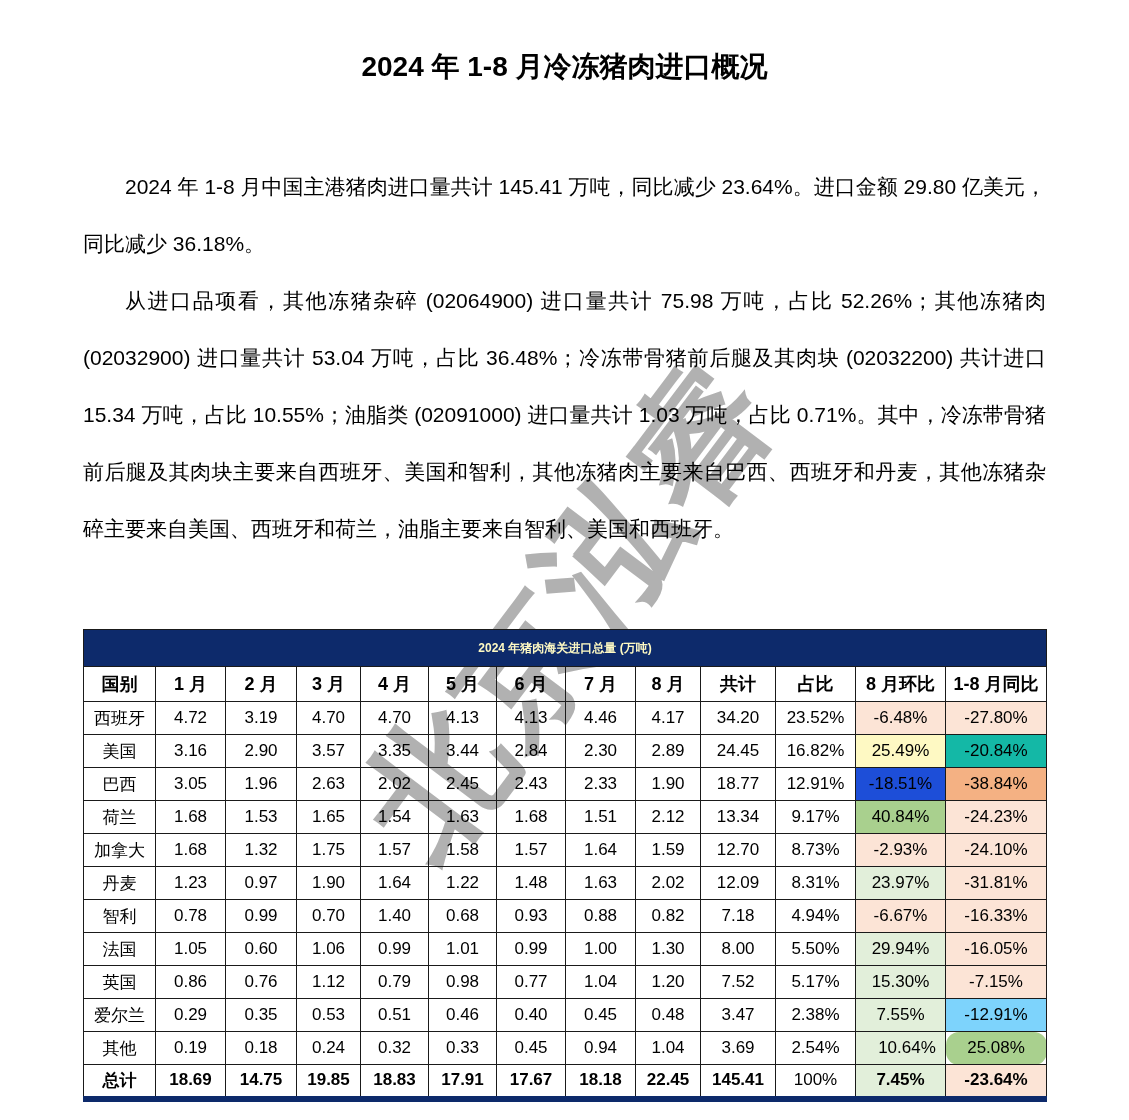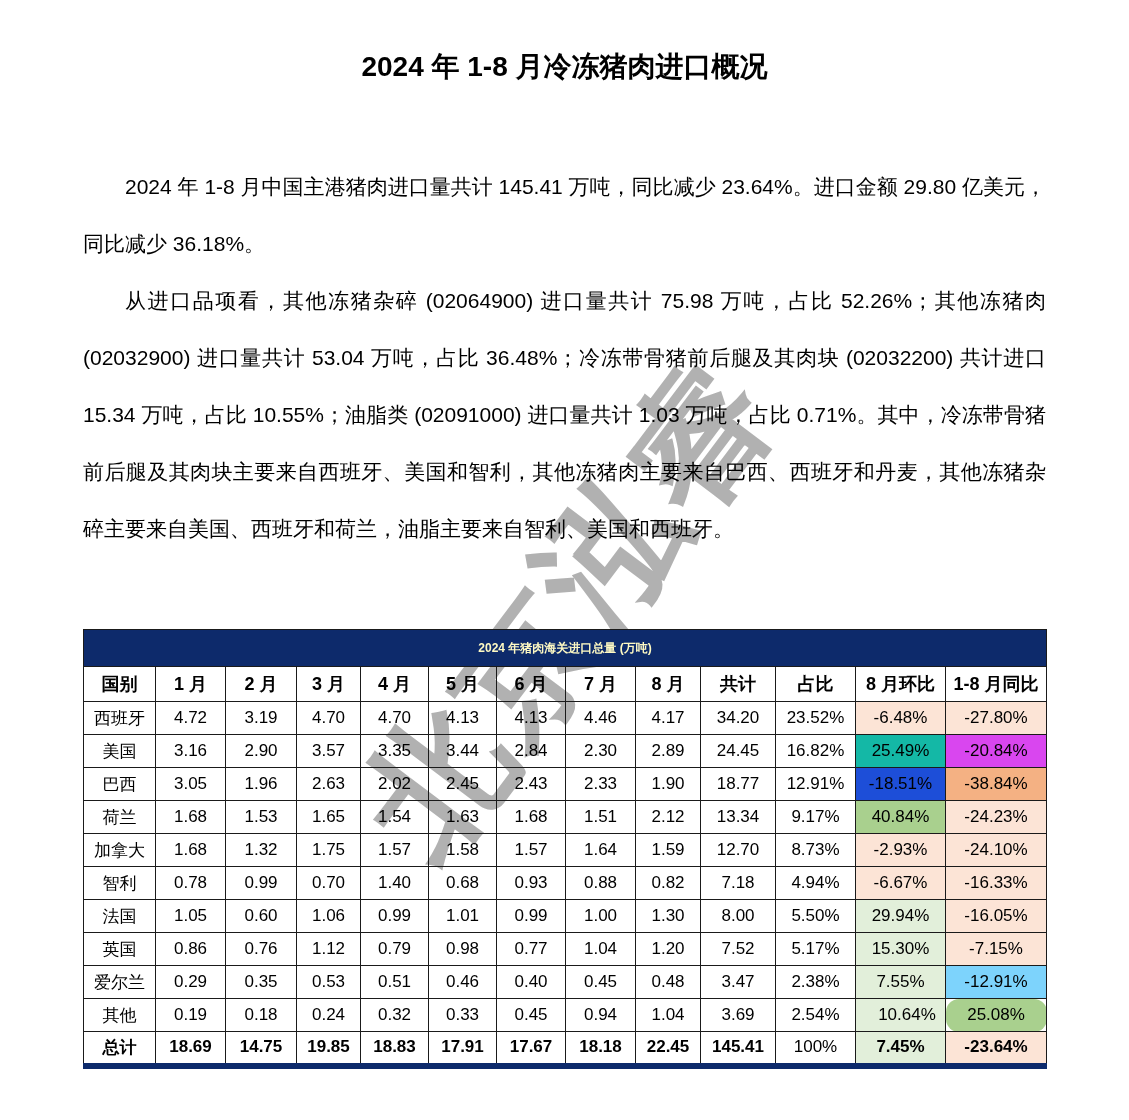--- a/index.html
+++ b/index.html
@@ -160,22 +160,22 @@
           <td>3.16</td>
           <td>2.90</td>
           <td>3.57</td>
           <td>3.35</td>
           <td>3.44</td>
           <td>2.84</td>
           <td>2.30</td>
           <td>2.89</td>
           <td>24.45</td>
           <td class="share-cell">16.82%</td>
-          <td style="background: #14b8a6;">25.49%</td>
-          <td style="background: #d946ef;">-20.84%</td>
+          <td style="background: #fef9c3;">25.49%</td>
+          <td style="background: #14b8a6;">-20.84%</td>
         </tr>
         <tr>
           <td>巴西</td>
           <td>3.05</td>
           <td>1.96</td>
           <td>2.63</td>
           <td>2.02</td>
           <td>2.45</td>
           <td>2.43</td>
           <td>2.33</td>
@@ -207,20 +207,35 @@
           <td>1.75</td>
           <td>1.57</td>
           <td>1.58</td>
           <td>1.57</td>
           <td>1.64</td>
           <td>1.59</td>
           <td>12.70</td>
           <td class="share-cell">8.73%</td>
           <td style="background: rgb(252, 228, 214);">-2.93%</td>
           <td style="background: rgb(252, 228, 214);">-24.10%</td>
+        </tr>
+        <tr>
+          <td>丹麦</td>
+          <td>1.23</td>
+          <td>0.97</td>
+          <td>1.90</td>
+          <td>1.64</td>
+          <td>1.22</td>
+          <td>1.48</td>
+          <td>1.63</td>
+          <td>2.02</td>
+          <td>12.09</td>
+          <td class="share-cell">8.31%</td>
+          <td style="background: rgb(226, 239, 218);">23.97%</td>
+          <td style="background: rgb(252, 228, 214);">-31.81%</td>
         </tr>
         <tr>
           <td>智利</td>
           <td>0.78</td>
           <td>0.99</td>
           <td>0.70</td>
           <td>1.40</td>
           <td>0.68</td>
           <td>0.93</td>
           <td>0.88</td>

